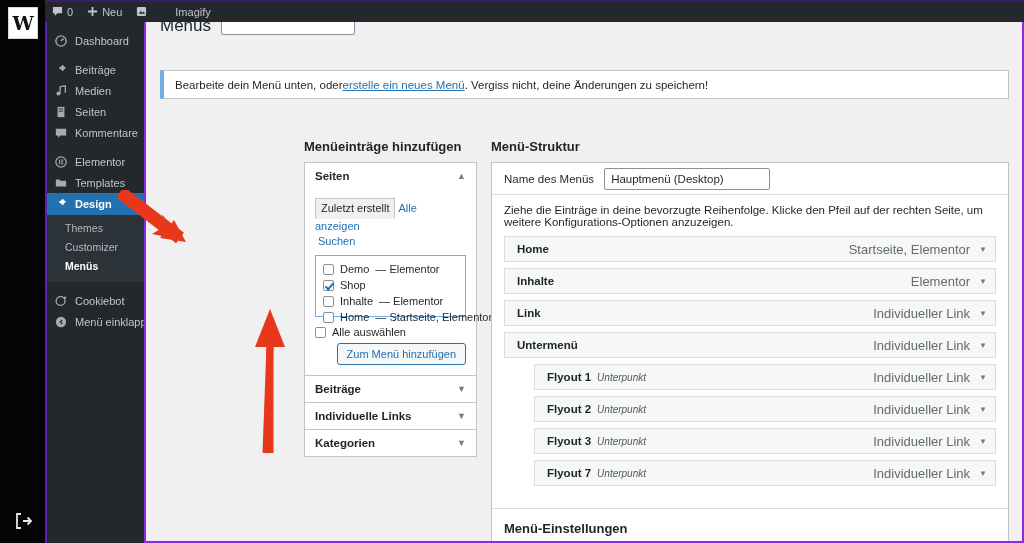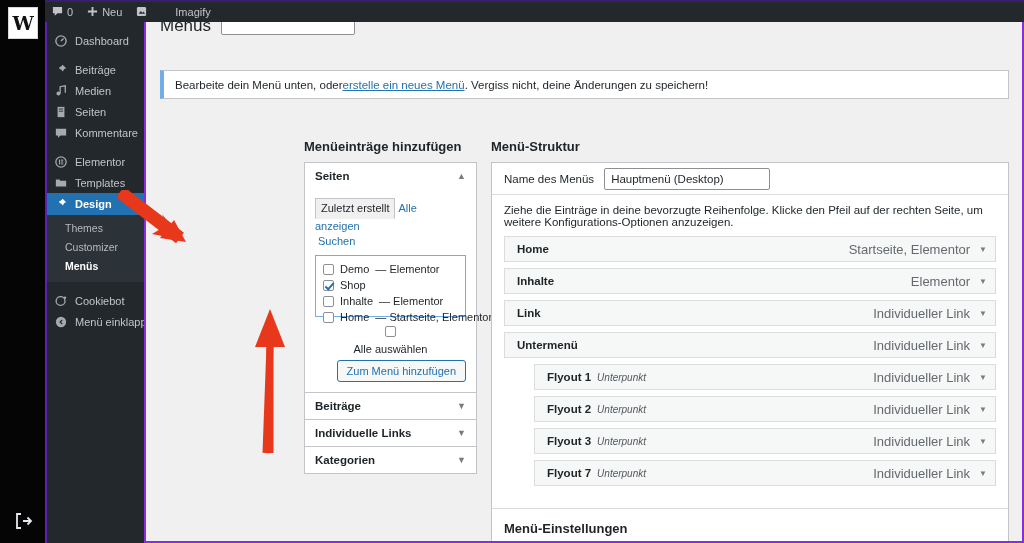--- a/index.html
+++ b/index.html
@@ -231,21 +231,20 @@
     position: absolute; left: 3px; top: 0px;
     width: 3px; height: 7px;
     border: solid #2271b1;
     border-width: 0 2px 2px 0;
     transform: rotate(42deg);
   }
   .selectall {
     display: flex; align-items: center; gap: 6px;
     font-size: 11px; color: #1d2327;
     margin-top: 9px;
-    flex-direction: column;
   }
   .addrow { display: flex; justify-content: flex-end; margin-top: 5px; }
   .btn-secondary {
     font-size: 11px; color: #2271b1;
     background: #f6f7f7;
     border: 1px solid #2271b1;
     border-radius: 3px;
     padding: 3px 9px;
     line-height: 14px;
   }

